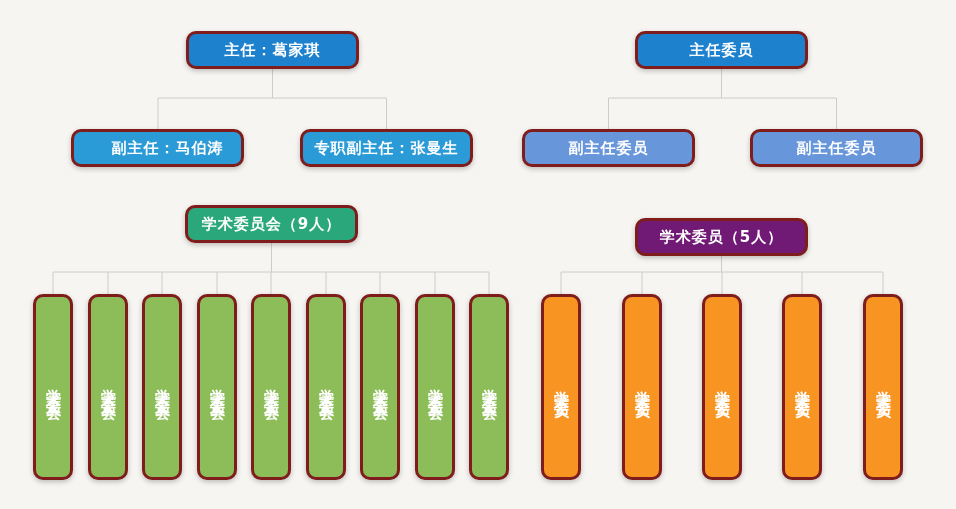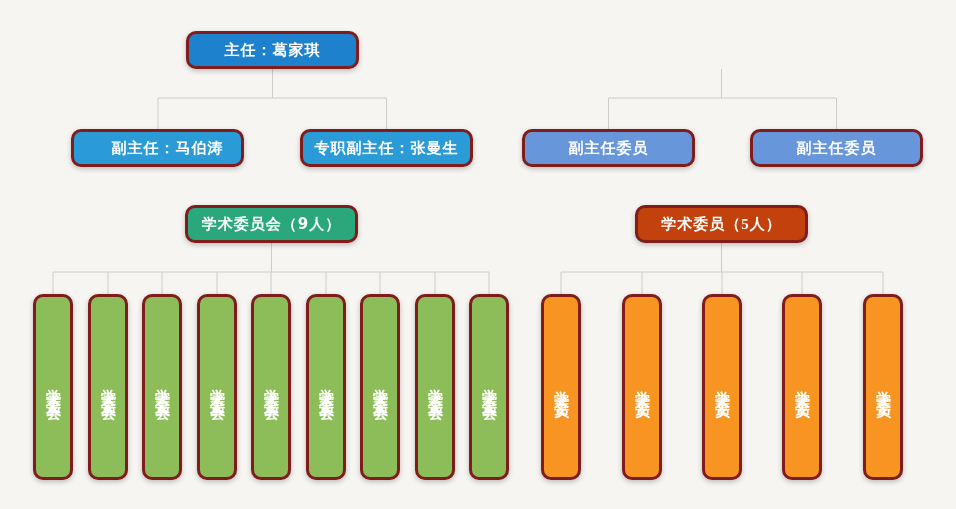--- a/index.html
+++ b/index.html
@@ -67,20 +67,23 @@
   <div class="node h-node" style="left: 186px; top: 31px; background: rgb(29, 129, 205);">
     <span>主任：葛家琪</span>
   </div>
   <div class="node h-node" style="left: 71px; top: 129px; background: rgb(43, 155, 215); padding-left: 20px;">
     <span>副主任：马伯涛</span>
   </div>
   <div class="node h-node" style="left: 300px; top: 129px; background: rgb(43, 155, 215);">
     <span>专职副主任：张曼生</span>
   </div>
 
+  <div class="node h-node" style="left: 635px; top: 31px; background: rgb(29, 129, 205);">
+    <span>主任委员</span>
+  </div>
   <div class="node h-node" style="left: 522px; top: 129px; background: rgb(103, 150, 218);">
     <span>副主任委员</span>
   </div>
   <div class="node h-node" style="left: 750px; top: 129px; background: rgb(103, 150, 218);">
     <span>副主任委员</span>
   </div>
 
   <div class="node h-node" style="left: 185px; top: 205px; background: rgb(42, 168, 124);">
     <span>学术委员会（9人）</span>
   </div>
@@ -105,21 +108,21 @@
   <div class="node v-node" style="left: 360px; top: 294px; background: rgb(140, 189, 88);">
     <span>学术委员会</span>
   </div>
   <div class="node v-node" style="left: 415px; top: 294px; background: rgb(140, 189, 88);">
     <span>学术委员会</span>
   </div>
   <div class="node v-node" style="left: 469px; top: 294px; background: rgb(140, 189, 88);">
     <span>学术委员会</span>
   </div>
 
-  <div class="node h-node" style="left: 635px; top: 205px; background: #c2410c; font-family: Liberation Serif, serif;">
+  <div class="node h-node" style="left: 635px; top: 218px; background: #701a75;">
     <span>学术委员（5人）</span>
   </div>
   <div class="node v-node" style="left: 541px; top: 294px; background: rgb(247, 148, 34);">
     <span>学术委员</span>
   </div>
   <div class="node v-node" style="left: 622px; top: 294px; background: rgb(247, 148, 34);">
     <span>学术委员</span>
   </div>
   <div class="node v-node" style="left: 702px; top: 294px; background: rgb(247, 148, 34);">
     <span>学术委员</span>

